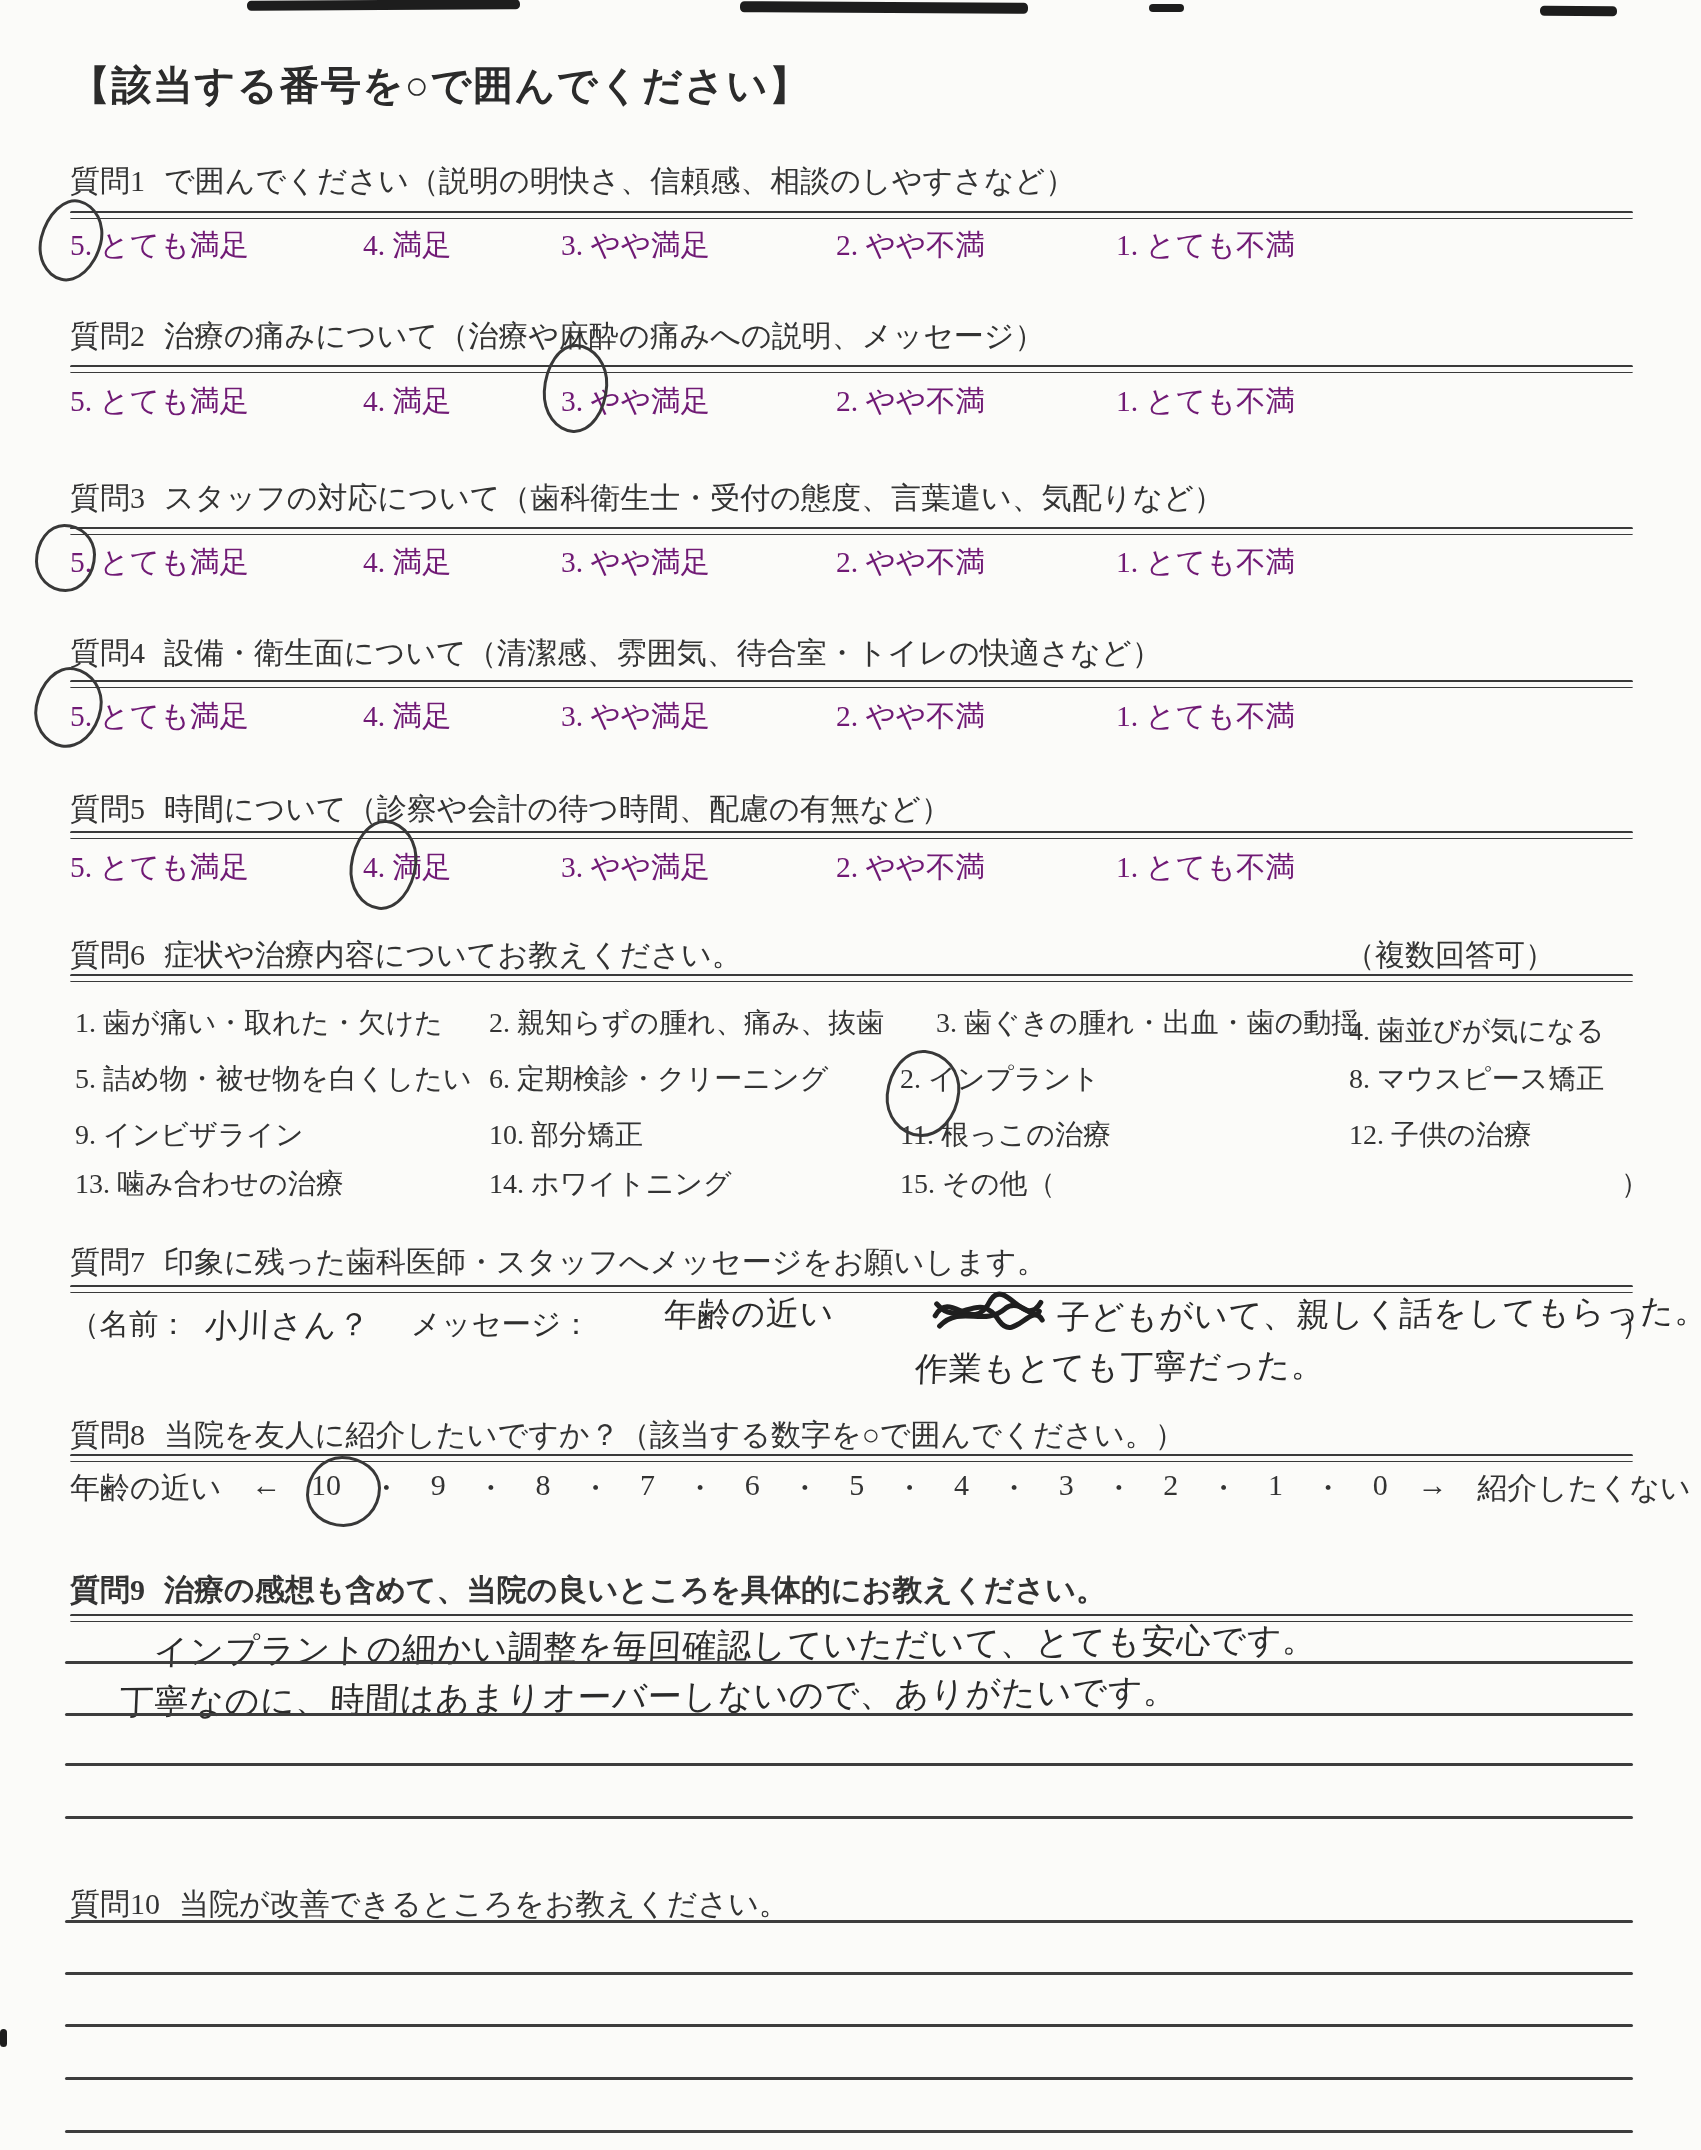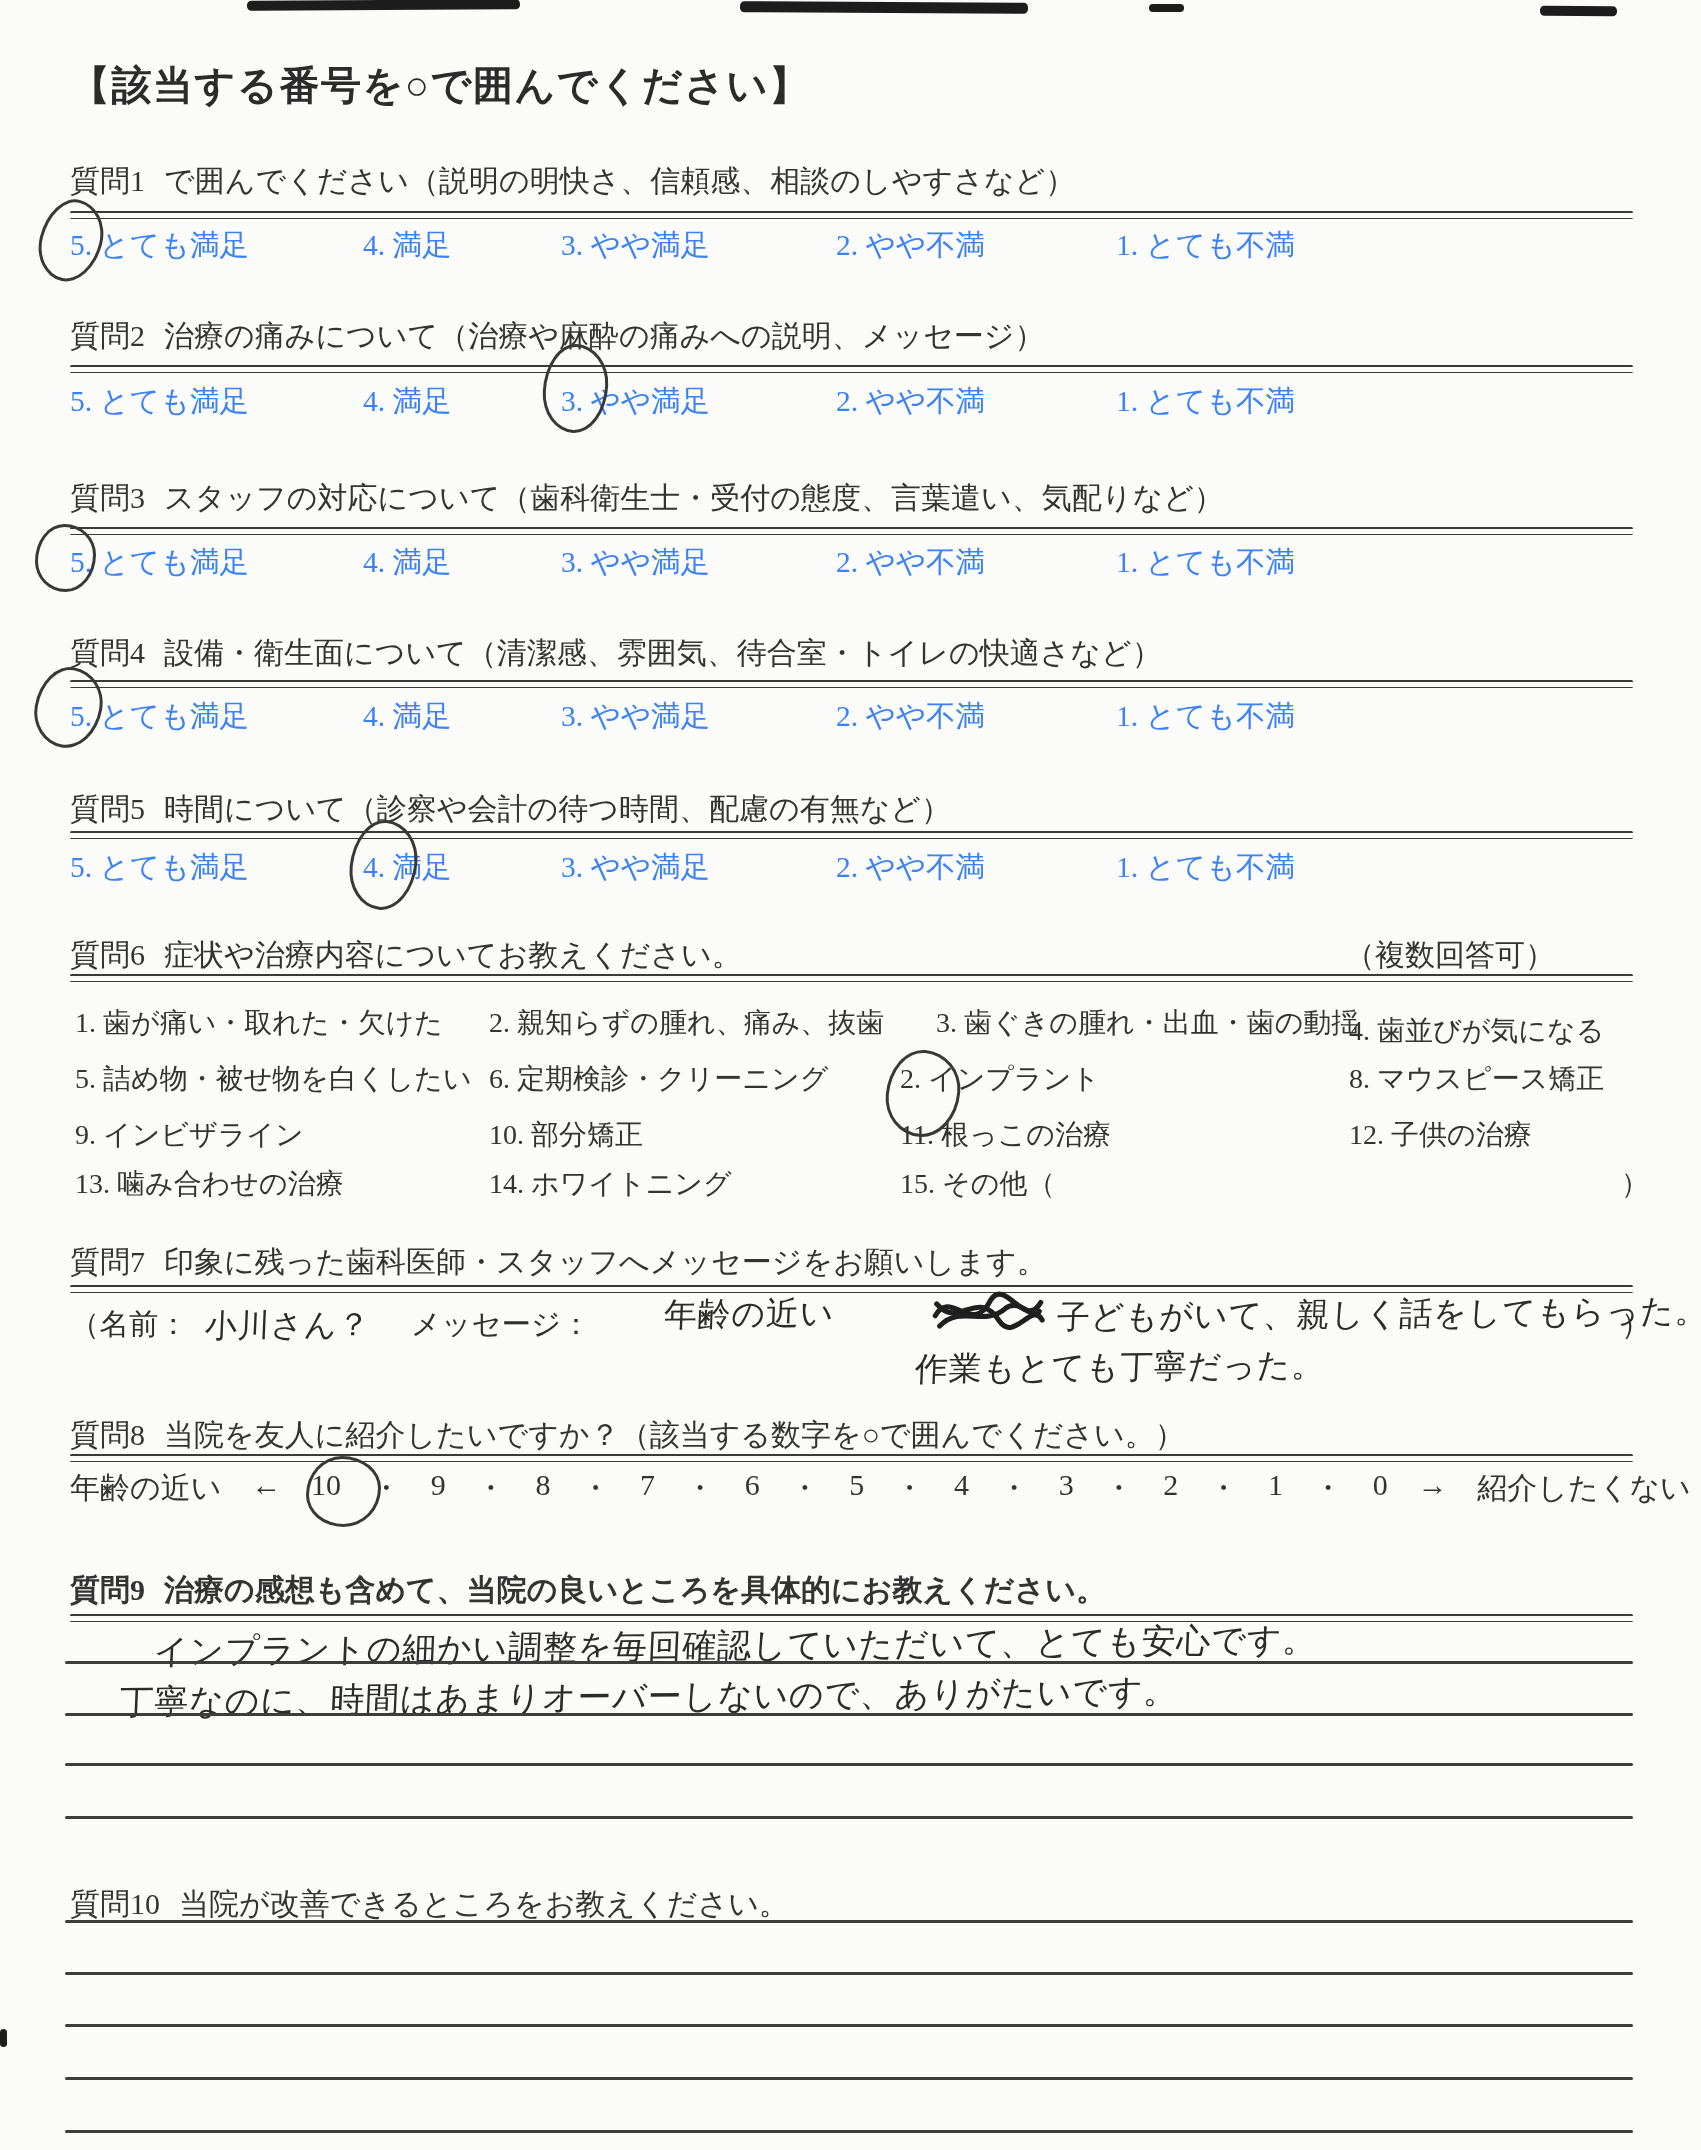--- a/index.html
+++ b/index.html
@@ -11,21 +11,21 @@
     color:#2f2f2f;
     overflow:hidden;
     padding-left:6px;
   }
   .abs{position:absolute;white-space:nowrap;}
   .title{font-size:40px;font-weight:600;letter-spacing:1.5px;color:#2b2b2b;}
   .qh{font-size:30px;color:#333;}
   .qh .ql{margin-right:19px;}
   .hr2{position:absolute;height:5.2px;border-top:2.2px solid #3a3a3a;border-bottom:1.5px solid #3a3a3a;width:1563px;left:70px;border-radius:1.5px;}
   .rline{position:absolute;height:3px;background:#3d3d3d;width:1568px;left:65px;border-radius:1.5px;}
-  .opt{position:absolute;font-size:29.5px;color:#3b82f6;white-space:nowrap;top:0;}
+  .opt{position:absolute;font-size:29.5px;color:#701a75;white-space:nowrap;top:0;}
   .optrow{position:absolute;left:0;top:0;width:1701px;height:40px;}
   .q6i{font-size:28px;color:#333;}
   .hand{font-family:"DejaVu Sans",sans-serif;color:#2b2b2b;transform:skewX(-3deg) rotate(-0.6deg);letter-spacing:0.7px;}
   .circle{
     position:absolute;border:3px solid #383838;background:transparent;
     border-radius:48% 52% 50% 50% / 55% 45% 55% 45%;
   }
   .q8row{position:absolute;left:70px;width:1621px;display:flex;justify-content:space-between;font-size:30px;color:#333;}
   .artifact{position:absolute;background:#1d1d1d;border-radius:4.4px;}
 </style>

